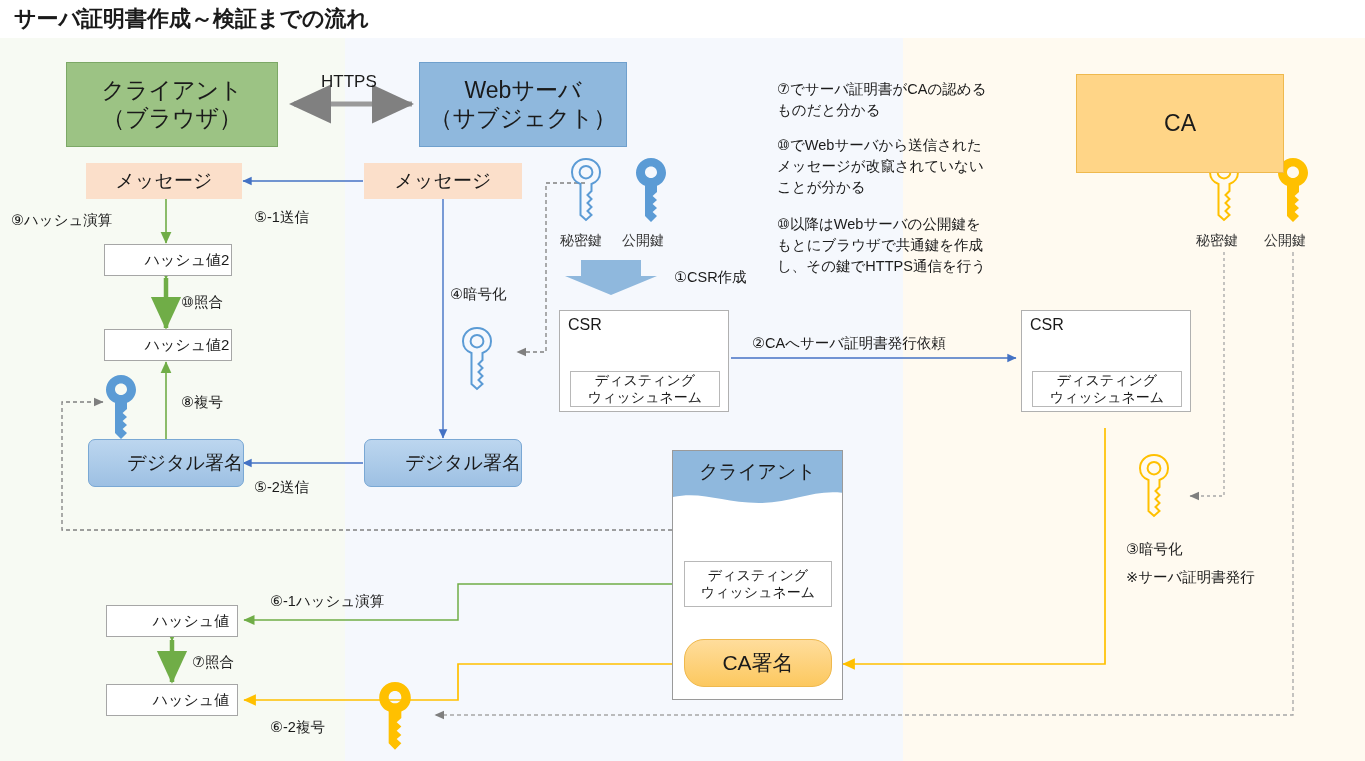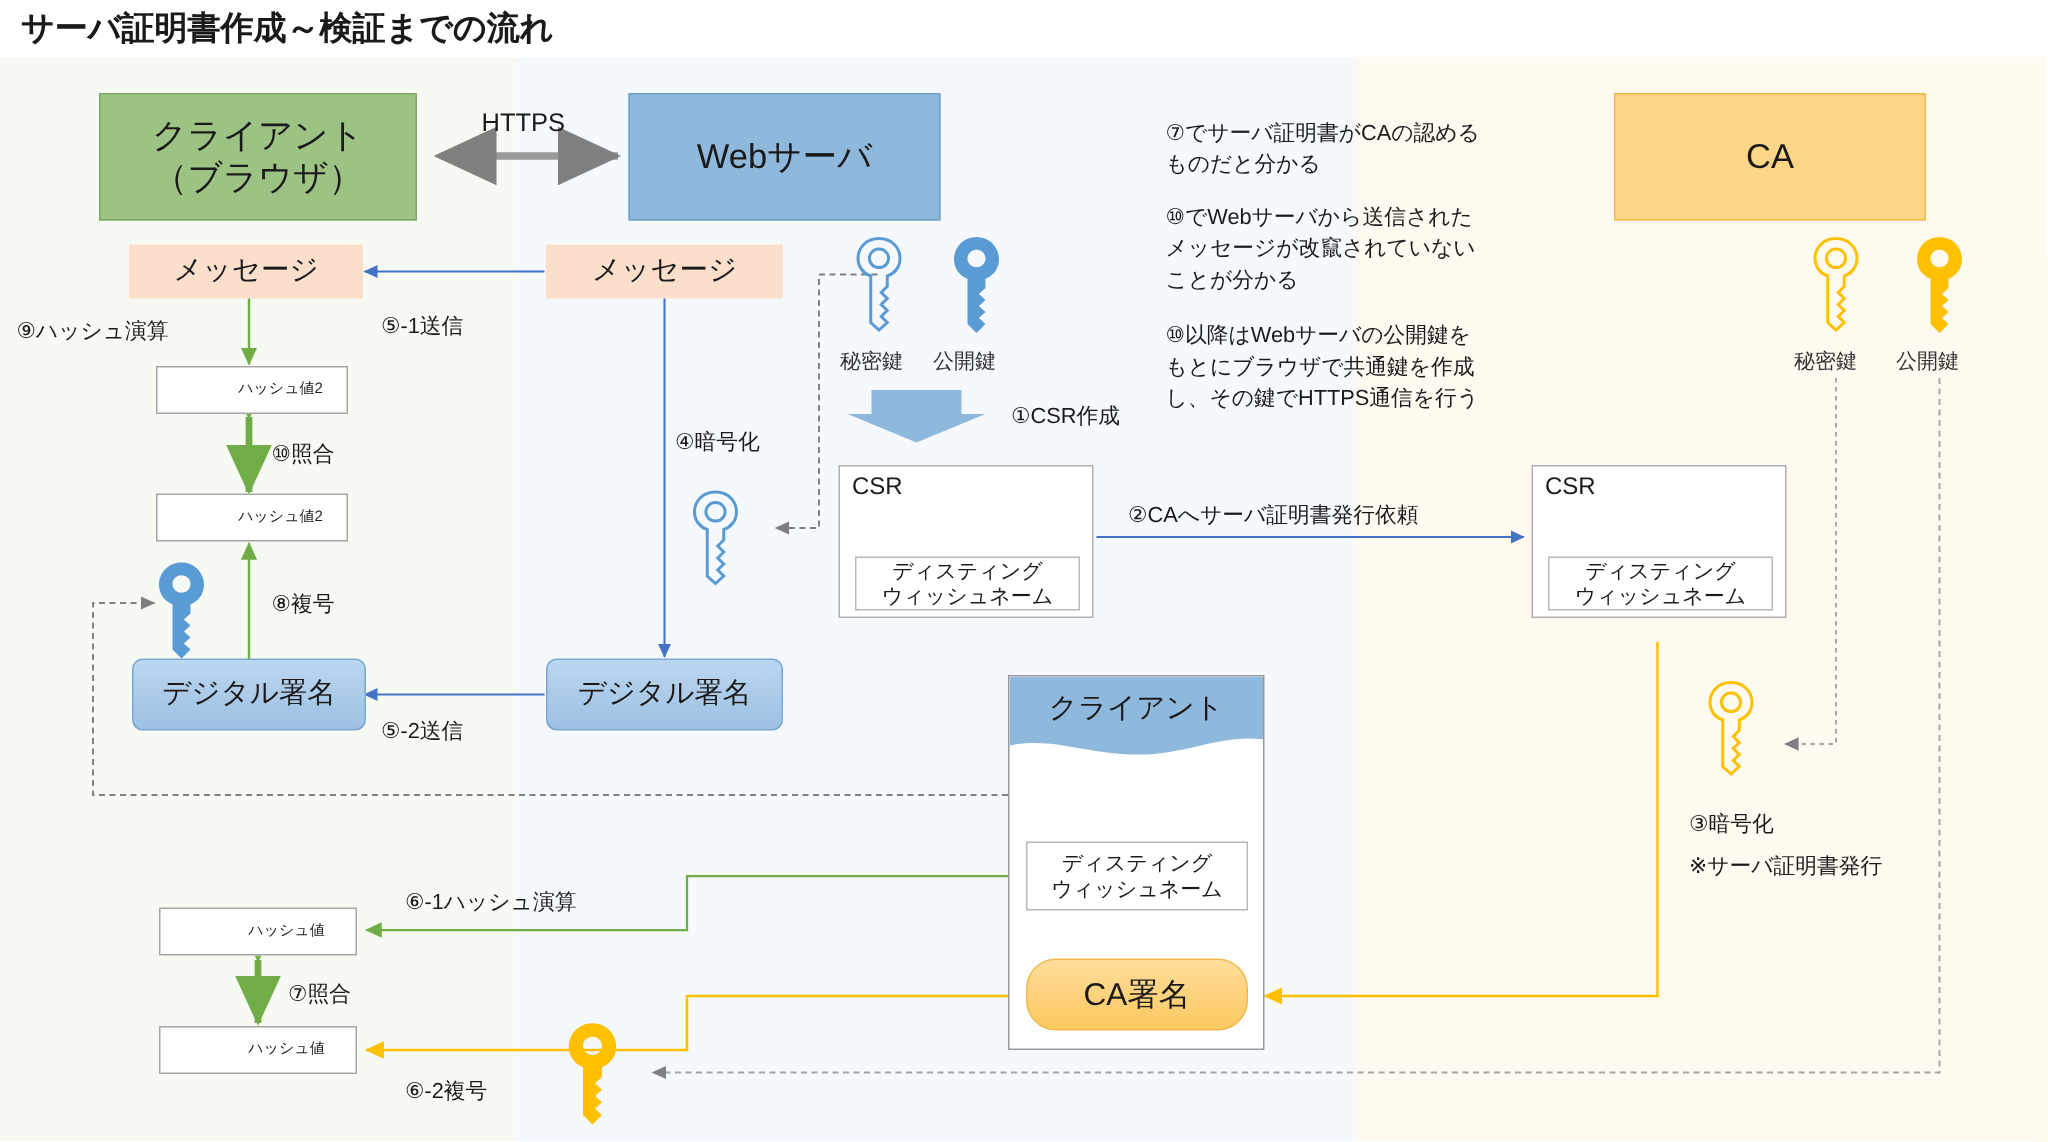--- a/index.html
+++ b/index.html
@@ -20,23 +20,23 @@
   #band-ca{left:903px;width:462px;background:#fffaf0;}
 
   
   .box{position:absolute;box-sizing:border-box;display:flex;align-items:center;
        justify-content:center;text-align:center;line-height:1.18;}
 
   .box-client{background:#9cc384;border:1px solid #7ca866;color:#1a1a1a;font-size:23px;}
   .box-server{background:#8fb8dd;border:1px solid #6fa0cd;color:#1a1a1a;font-size:23px;}
   .box-ca{background:#ffd587;border:1px solid #efb94e;color:#1a1a1a;font-size:23px;}
   .box-msg{background:#fbdfca;border:none;color:#1a1a1a;font-size:19px;}
-  .box-hash{background:#ffffff;border:1px solid #a6a6a6;color:#1a1a1a;font-size:10px;padding-left:38px;}
+  .box-hash{background:#ffffff;border:1px solid #a6a6a6;color:#1a1a1a;font-size:15px;padding-left:38px;}
   .box-sig{background:#a8c8e8;border:1px solid #7aa8d4;border-radius:7px;color:#1a1a1a;font-size:19px;
-           background-image:linear-gradient(#bcd6ef,#9dc0e3);}
+           background-image:linear-gradient(#bcd6ef,#9dc0e3);justify-content:flex-end;}
   .box-csr{background:#ffffff;border:1px solid #b0b0b0;}
   .csr-label{position:absolute;left:8px;top:5px;font-size:16px;color:#1a1a1a;}
   .box-dn{position:absolute;background:#ffffff;border:1px solid #b8b8b8;
           display:flex;align-items:center;justify-content:center;text-align:center;
           font-size:14px;line-height:1.25;color:#1a1a1a;box-sizing:border-box;}
   .box-casign{position:absolute;background:#ffd587;border:1px solid #efb94e;border-radius:20px;
           display:flex;align-items:center;justify-content:center;font-size:21px;color:#1a1a1a;
           box-sizing:border-box;background-image:linear-gradient(#ffdd9c,#fcc85f);}
 
   
@@ -215,23 +215,24 @@
              C20.4 22.1 23 19.5 23 16.3 C23 13.1 20.4 10.5 17 10.5 Z" fill="#ffc000"></path>
   </svg>
 
   <div class="box box-client" style="left:66px;top:62px;width:212px;height:85px;flex-direction:column;">
     <span>クライアント</span>
     <span>（ブラウザ）</span>
   </div>
 
   <div class="box box-server" style="left:419px;top:62px;width:208px;height:85px;flex-direction:column;">
     <span>Webサーバ</span>
-  </div>
-
-  <div class="box box-ca" style="left:1076px;top:62px;width:208px;height:85px;">
+    <span>（サブジェクト）</span>
+  </div>
+
+  <div class="box box-ca" style="left:1076px;top:74px;width:208px;height:99px;">
     <span>CA</span>
   </div>
 
   <div class="lbl-lg" style="left:321px;top:72px;font-size:17px;">HTTPS</div>
 
   <div class="box box-msg" style="left:86px;top:163px;width:156px;height:36px;">
     <span>メッセージ</span>
   </div>
   <div class="box box-msg" style="left:364px;top:163px;width:158px;height:36px;">
     <span>メッセージ</span>

